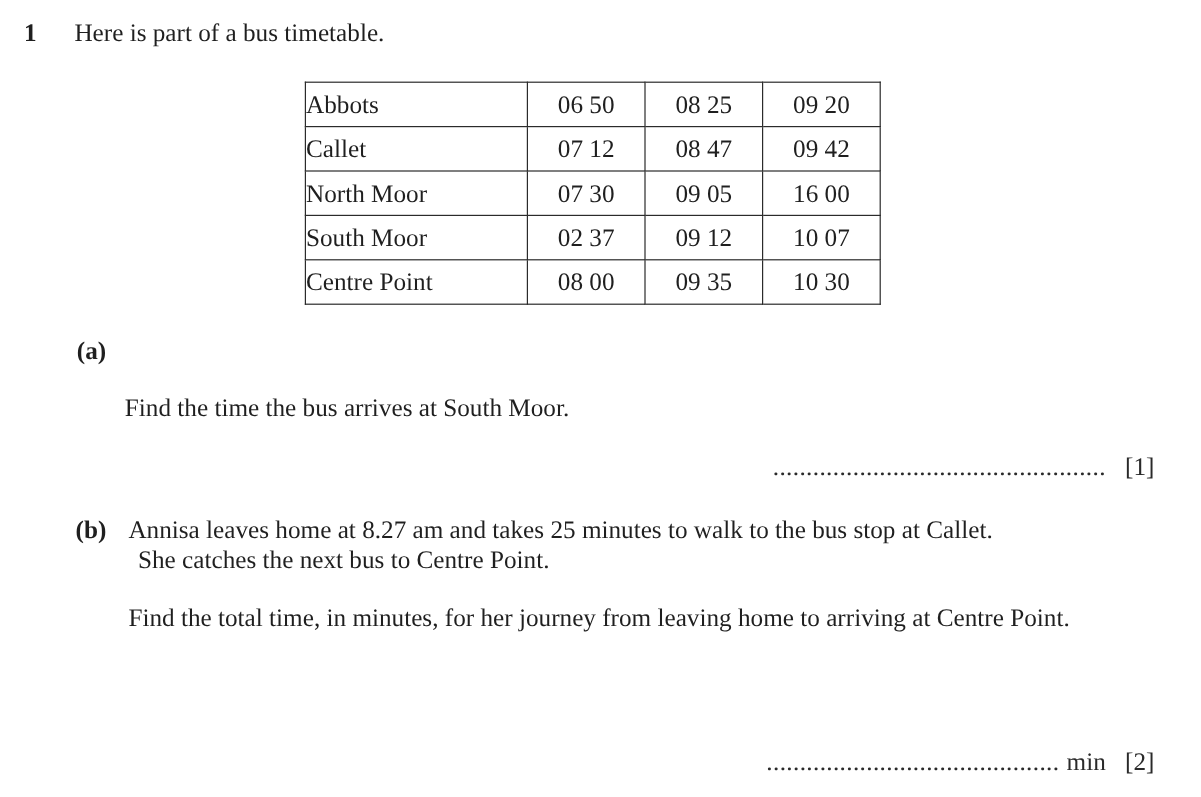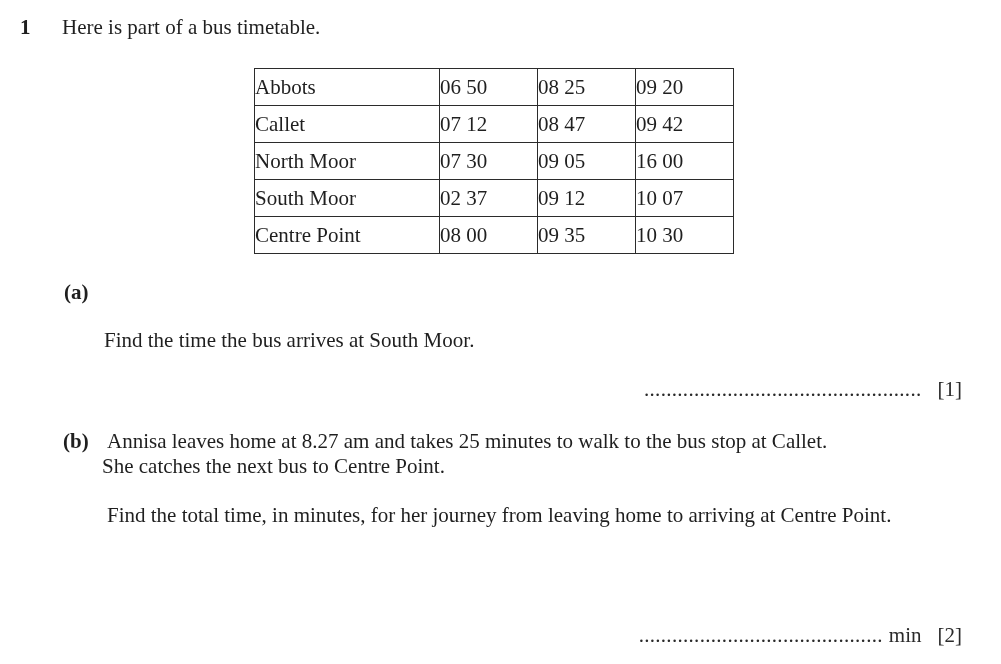--- a/index.html
+++ b/index.html
@@ -25,21 +25,21 @@
     font-size: 21px;
     color: #1f1f1f;
   }
   table.timetable td {
     border: 1.5px solid #2b2b2b;
     height: 36px;
     padding: 0;
     vertical-align: middle;
   }
   td.station { width: 184px; padding-left: 9px; text-align: left; }
-  td.time    { width: 97px;  text-align: left; }
+  td.time    { width: 97px;  text-align: center; }
 
   .answer-line { text-align: right; color: #2a2a2a; }
   .answer-line .dots { letter-spacing: 0.3px; }
   .answer-line .unit { margin-left: 6px; }
   .answer-line .mark { margin-left: 16px; }
 </style>
 </head>
 <body>
 
 <div class="page">
@@ -84,20 +84,20 @@
 
   <div class="abs bold" style="left:64px; top:280px;">(a)</div>
   <div class="abs" style="left:104px; top:328px;">Find the time the bus arrives at South Moor.</div>
 
   <div class="abs answer-line" style="right:39px; top:377px;">
     <span class="dots">..................................................</span><span class="mark">[1]</span>
   </div>
 
   <div class="abs bold" style="left:63px; top:429px;">(b)</div>
   <div class="abs" style="left:107px; top:429px;">Annisa leaves home at 8.27 am and takes 25 minutes to walk to the bus stop at Callet.</div>
-  <div class="abs" style="left:102px; top:454px;">She catches the next bus to Centre Point.</div>
+  <div class="abs" style="left:115px; top:454px;">She catches the next bus to Centre Point.</div>
   <div class="abs" style="left:107px; top:503px;">Find the total time, in minutes, for her journey from leaving home to arriving at Centre Point.</div>
 
   <div class="abs answer-line" style="right:39px; top:623px;">
     <span class="dots">............................................</span><span class="unit">min</span><span class="mark">[2]</span>
   </div>
 
 </div>
 
 </body></html>

